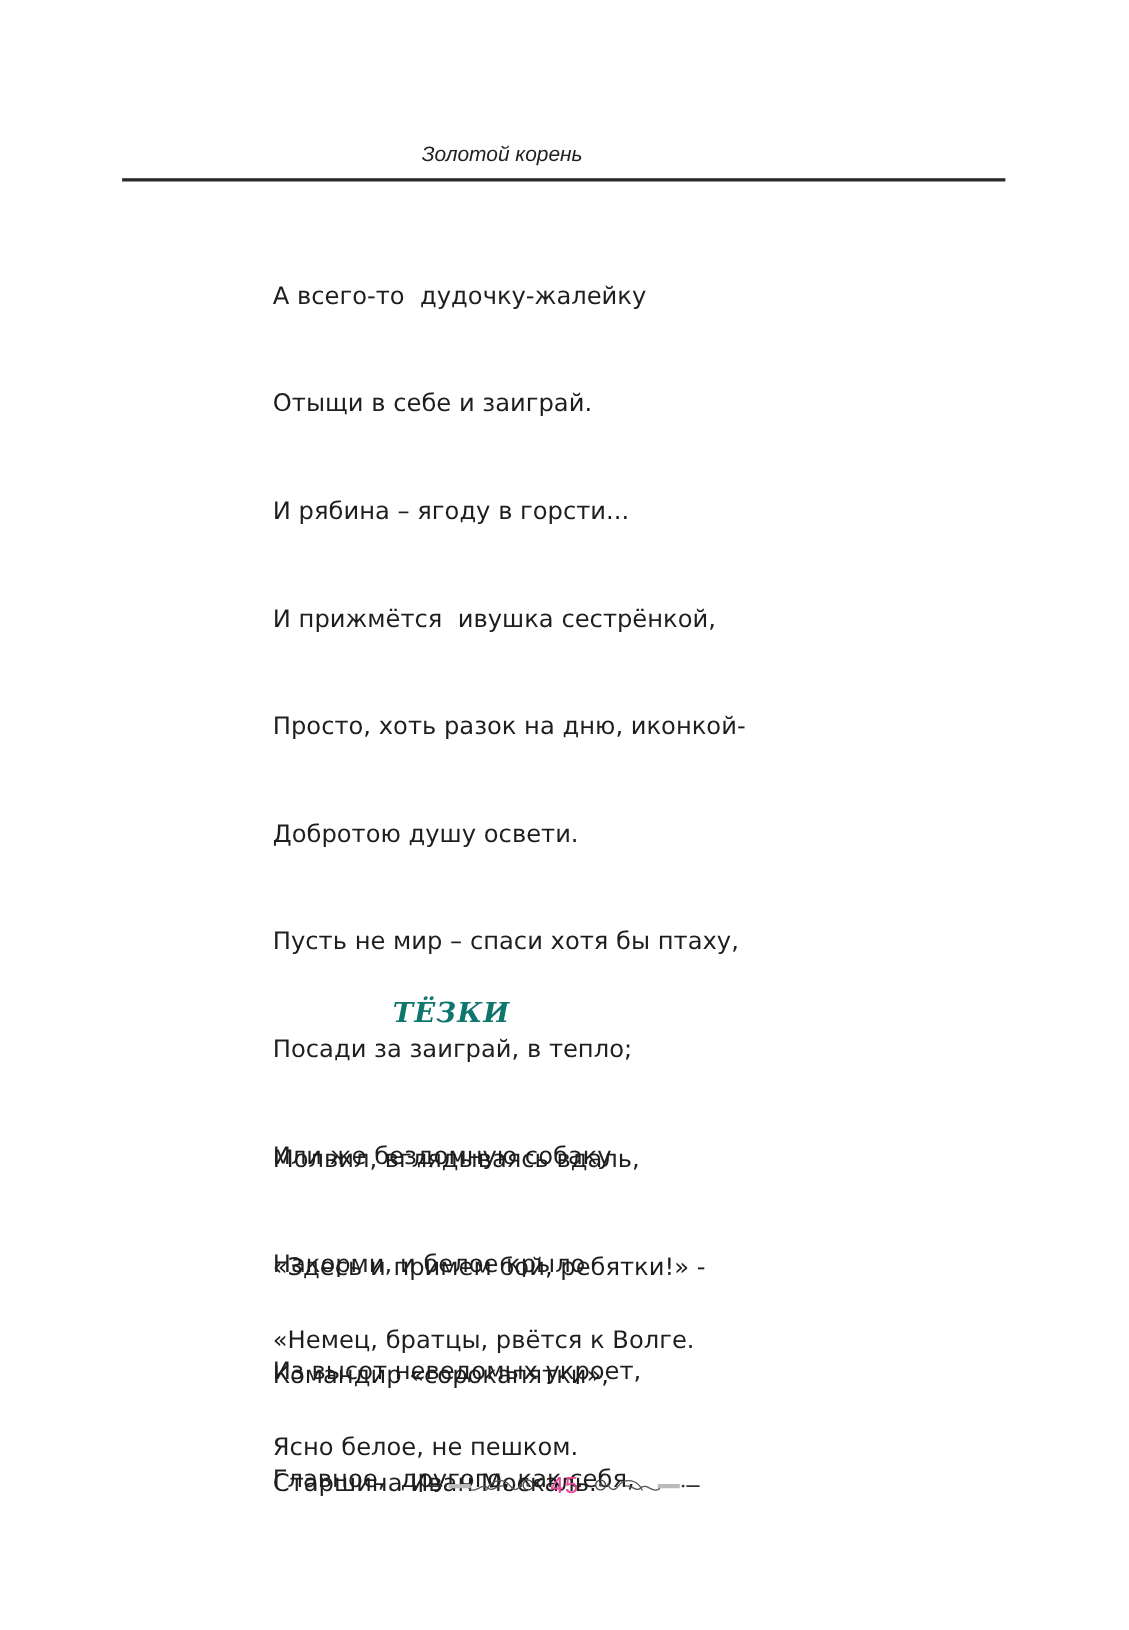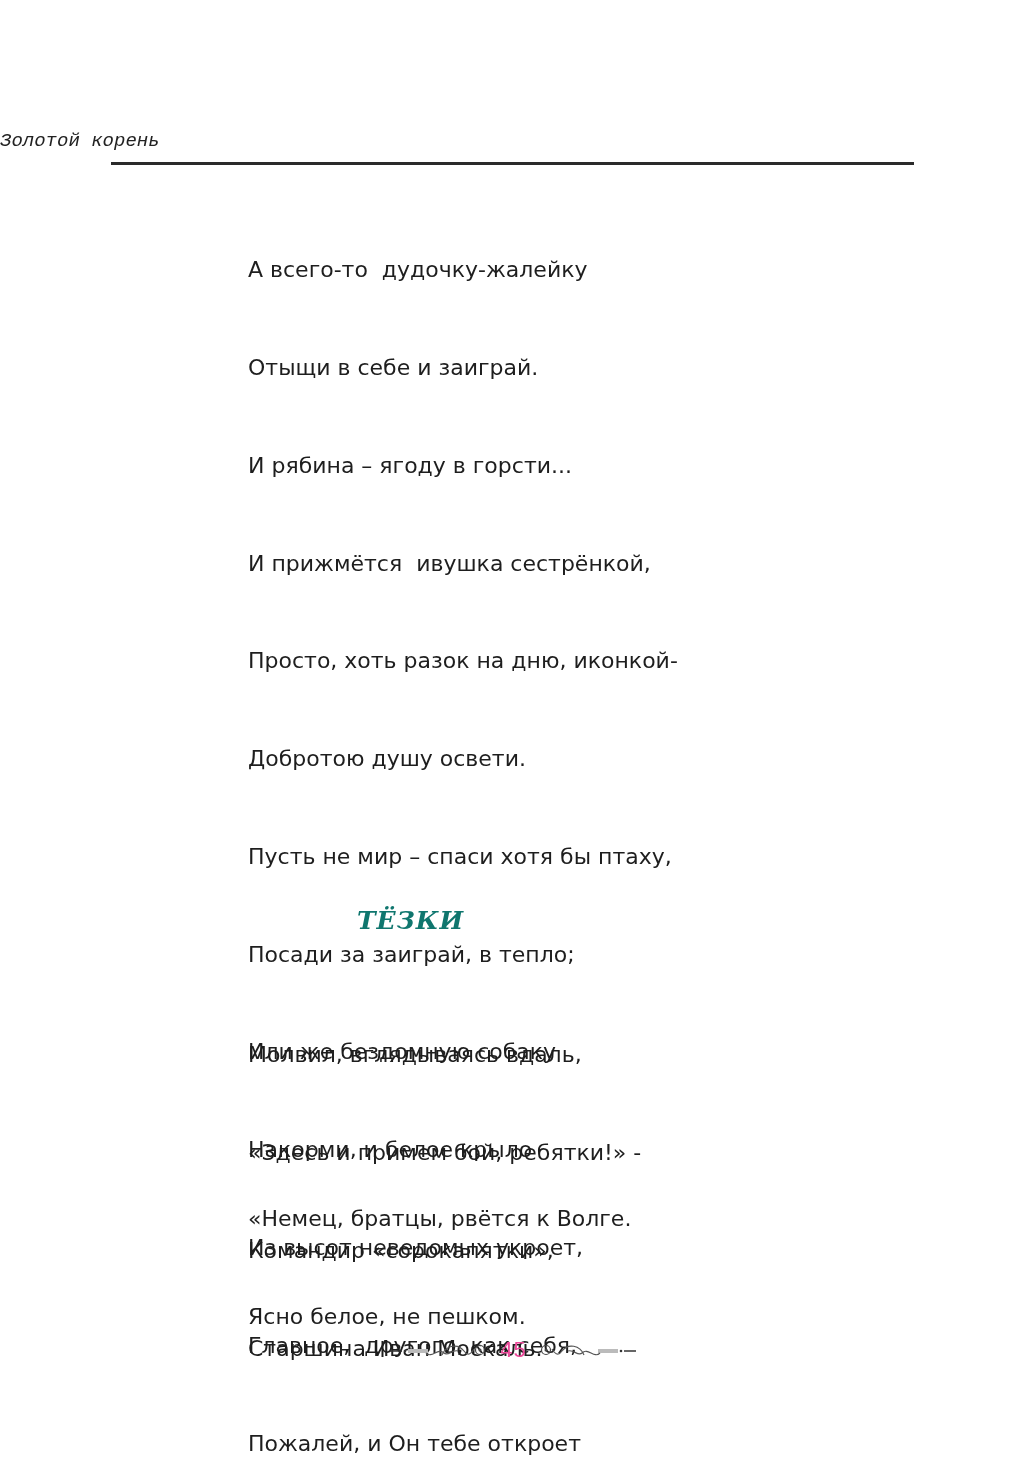--- a/index.html
+++ b/index.html
@@ -1,19 +1,19 @@
 <!DOCTYPE html>
 <html><head>
 <meta charset="utf-8">
 <style>
   html, body { margin: 0; padding: 0; background: #ffffff; }
   body { width: 1026px; height: 1482px; position: relative; overflow: hidden; color: #1e1e1e; }
   .running-head {
-    position: absolute; left: 0; top: 130px; width: 913px; text-align: left;
-    font-family: Liberation Mono, monospace; font-style: italic; font-size: 19px; color: #222;
+    position: absolute; left: 0; top: 130px; width: 913px; text-align: center;
+    font-family: Liberation Sans, sans-serif; font-style: italic; font-size: 19px; color: #222;
   }
   .head-rule {
     position: absolute; left: 111px; top: 162px; width: 803px; height: 3px; background: #2a2a2a;
   }
   .stanza {
     position: absolute; left: 248px;
     font-family: "DejaVu Sans", sans-serif; font-size: 22px; line-height: 32.6px;
     color: #1e1e1e; white-space: pre;
   }
   .stanza .line { display: block; }
@@ -47,21 +47,20 @@
   <span class="line">И рябина – ягоду в горсти...</span>
   <span class="line">И прижмётся  ивушка сестрёнкой,</span>
   <span class="line">Просто, хоть разок на дню, иконкой-</span>
   <span class="line">Добротою душу освети.</span>
   <span class="line">Пусть не мир – спаси хотя бы птаху,</span>
   <span class="line">Посади за заиграй, в тепло;</span>
   <span class="line">Или же бездомную собаку</span>
   <span class="line">Накорми, и белое крыло</span>
   <span class="line">Из высот неведомых укроет,</span>
   <span class="line">Главное,  другого, как себя,</span>
-  <span class="line">Пожалей, и Он тебе откроет</span>
   
   
   
   
   
 </div>
 
 <div class="poem-title">ТЁЗКИ</div>
 
 <div class="stanza" id="stanza-2">

